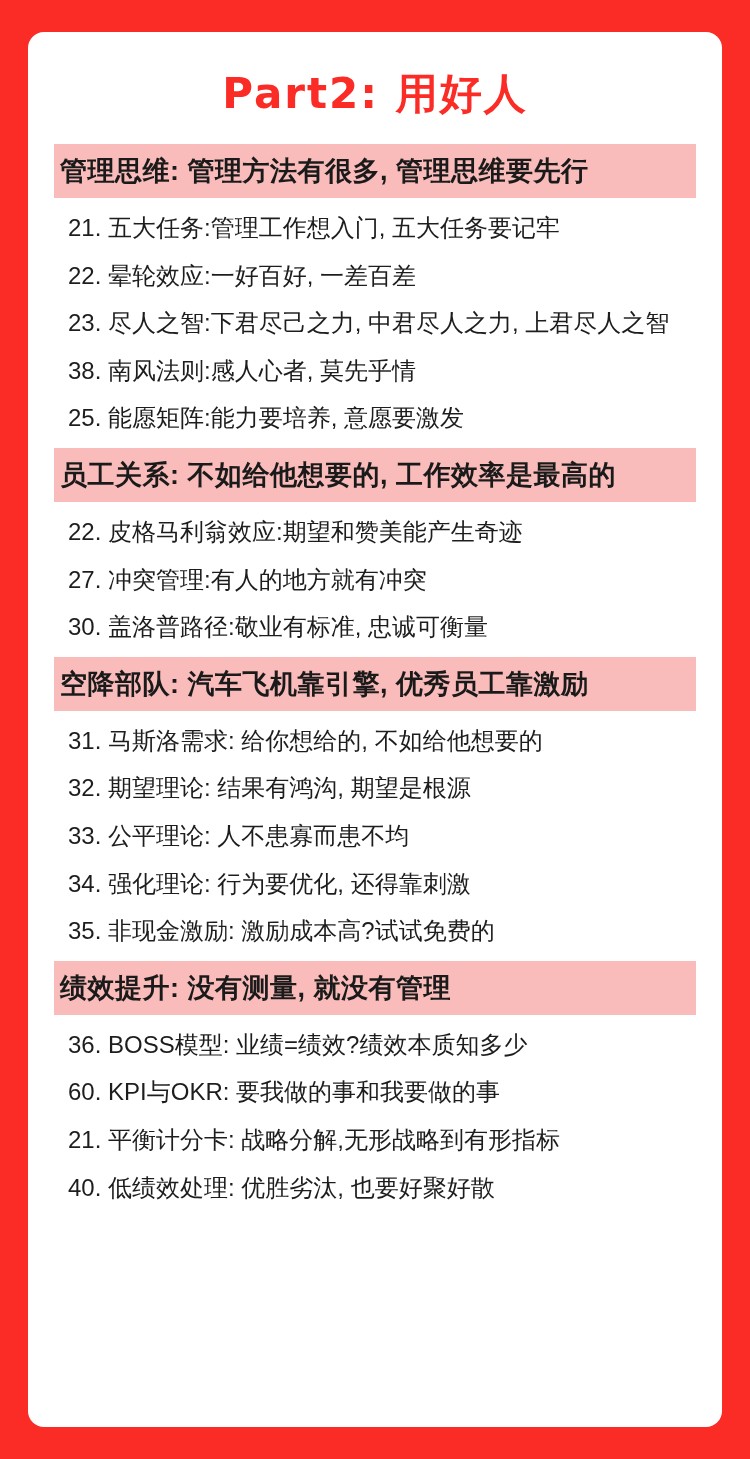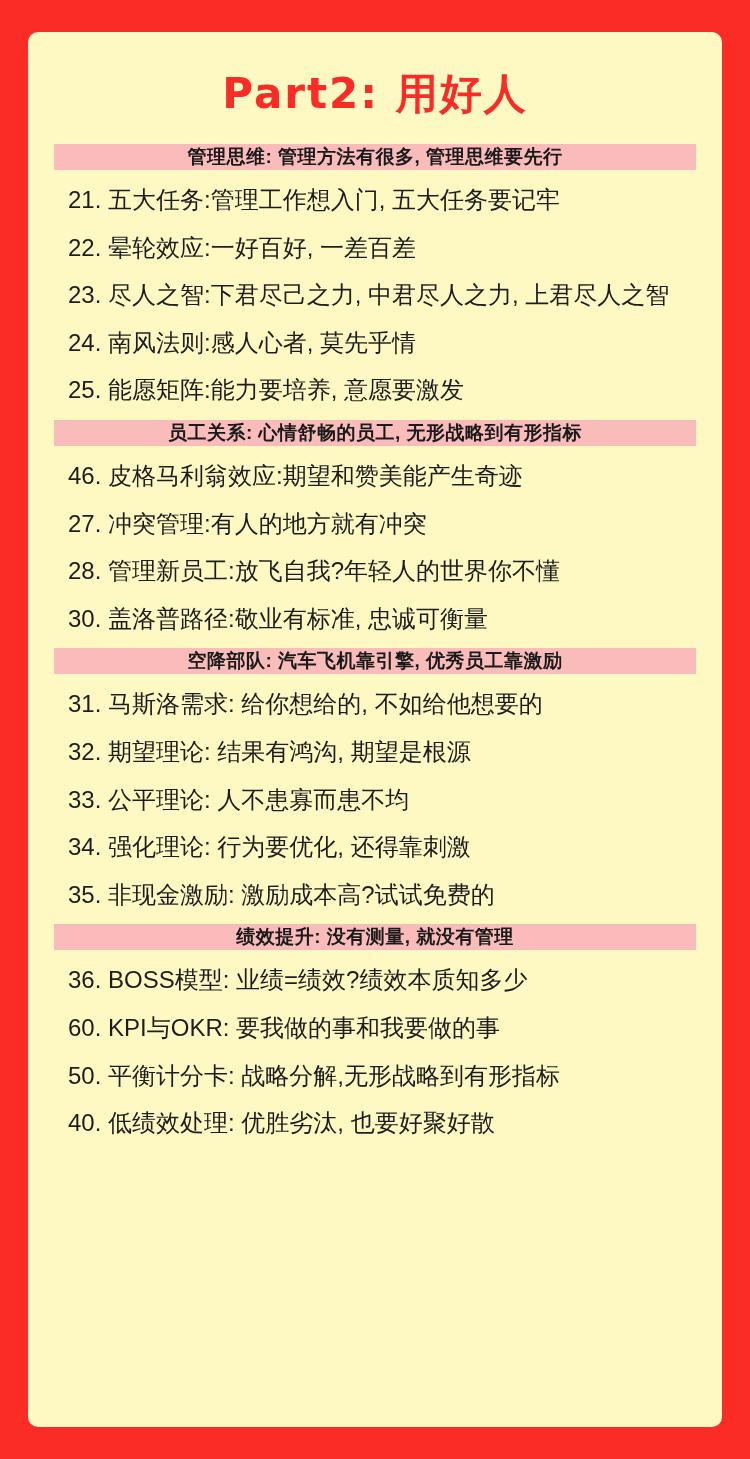--- a/index.html
+++ b/index.html
@@ -14,43 +14,42 @@
     height: 1459px;
     background: #fb2b26;
     padding: 32px 28px;
     display: flex;
     justify-content: center;
     align-items: flex-start;
   }
   .card {
     width: 100%;
     height: 100%;
-    background: #fef9c3;
-    border-radius: 10px;
+    background: #ffffff;
+    border-radius: 16px;
     padding: 34px 26px 26px 26px;
     display: flex;
     flex-direction: column;
   }
   .title {
     text-align: center;
     color: #fb2b26;
     font-size: 42px;
     font-weight: bold;
     letter-spacing: 2px;
     margin-bottom: 22px;
     font-family: "DejaVu Sans", "Liberation Sans", sans-serif;
   }
   .section { margin-bottom: 6px; }
   .section-header {
     background: #f9bcbb;
     color: #1a1a1a;
-    font-size: 19px;
+    font-size: 27px;
     font-weight: bold;
-    text-align: center;
-    padding: 0 6px;
+    padding: 9px 6px;
     letter-spacing: 0.5px;
     margin-bottom: 6px;
   }
   .item {
     font-size: 24px;
     color: #1d1d1d;
     padding: 10px 12px 10px 14px;
     line-height: 1.15;
     white-space: nowrap;
   }
@@ -61,43 +60,42 @@
 <div class="page">
   <div class="card">
 
     <div class="title">Part2: 用好人</div>
 
     <div class="section">
       <div class="section-header">管理思维: 管理方法有很多, 管理思维要先行</div>
       <div class="item">21. 五大任务:管理工作想入门, 五大任务要记牢</div>
       <div class="item">22. 晕轮效应:一好百好, 一差百差</div>
       <div class="item">23. 尽人之智:下君尽己之力, 中君尽人之力, 上君尽人之智</div>
-      <div class="item">24. 南风法则:感人心者, 莫先乎情</div>
+      <div class="item">38. 南风法则:感人心者, 莫先乎情</div>
       <div class="item">25. 能愿矩阵:能力要培养, 意愿要激发</div>
     </div>
 
     <div class="section">
-      <div class="section-header">员工关系: 心情舒畅的员工, 无形战略到有形指标</div>
-      <div class="item">46. 皮格马利翁效应:期望和赞美能产生奇迹</div>
+      <div class="section-header">员工关系: 不如给他想要的, 工作效率是最高的</div>
+      <div class="item">22. 皮格马利翁效应:期望和赞美能产生奇迹</div>
       <div class="item">27. 冲突管理:有人的地方就有冲突</div>
-      <div class="item">28. 管理新员工:放飞自我?年轻人的世界你不懂</div>
       <div class="item">30. 盖洛普路径:敬业有标准, 忠诚可衡量</div>
     </div>
 
     <div class="section">
       <div class="section-header">空降部队: 汽车飞机靠引擎, 优秀员工靠激励</div>
       <div class="item">31. 马斯洛需求: 给你想给的, 不如给他想要的</div>
       <div class="item">32. 期望理论: 结果有鸿沟, 期望是根源</div>
       <div class="item">33. 公平理论: 人不患寡而患不均</div>
       <div class="item">34. 强化理论: 行为要优化, 还得靠刺激</div>
       <div class="item">35. 非现金激励: 激励成本高?试试免费的</div>
     </div>
 
     <div class="section">
       <div class="section-header">绩效提升: 没有测量, 就没有管理</div>
       <div class="item">36. BOSS模型: 业绩=绩效?绩效本质知多少</div>
       <div class="item">60. KPI与OKR: 要我做的事和我要做的事</div>
-      <div class="item">50. 平衡计分卡: 战略分解,无形战略到有形指标</div>
+      <div class="item">21. 平衡计分卡: 战略分解,无形战略到有形指标</div>
       <div class="item">40. 低绩效处理: 优胜劣汰, 也要好聚好散</div>
     </div>
 
   </div>
 </div>
 
 </body></html>

